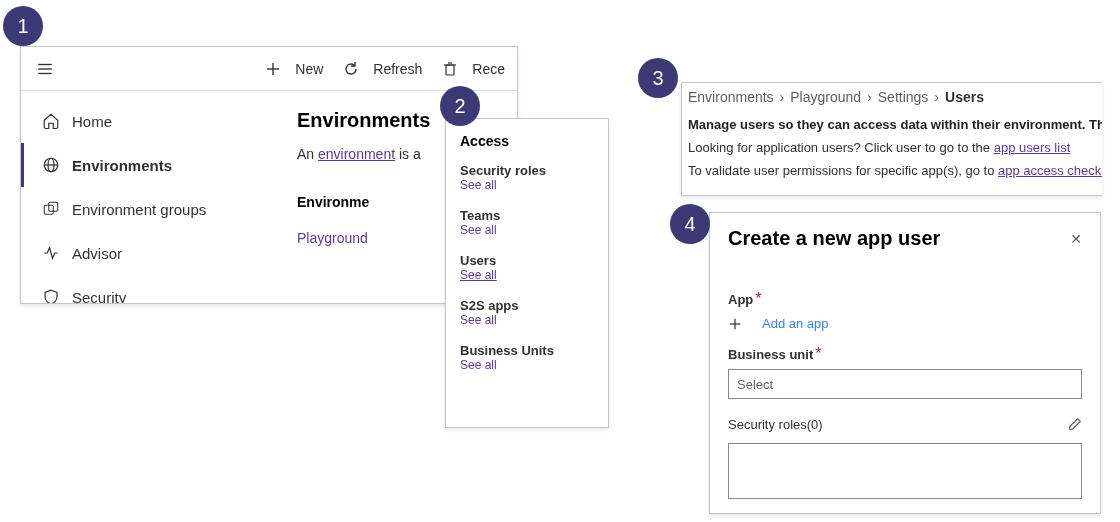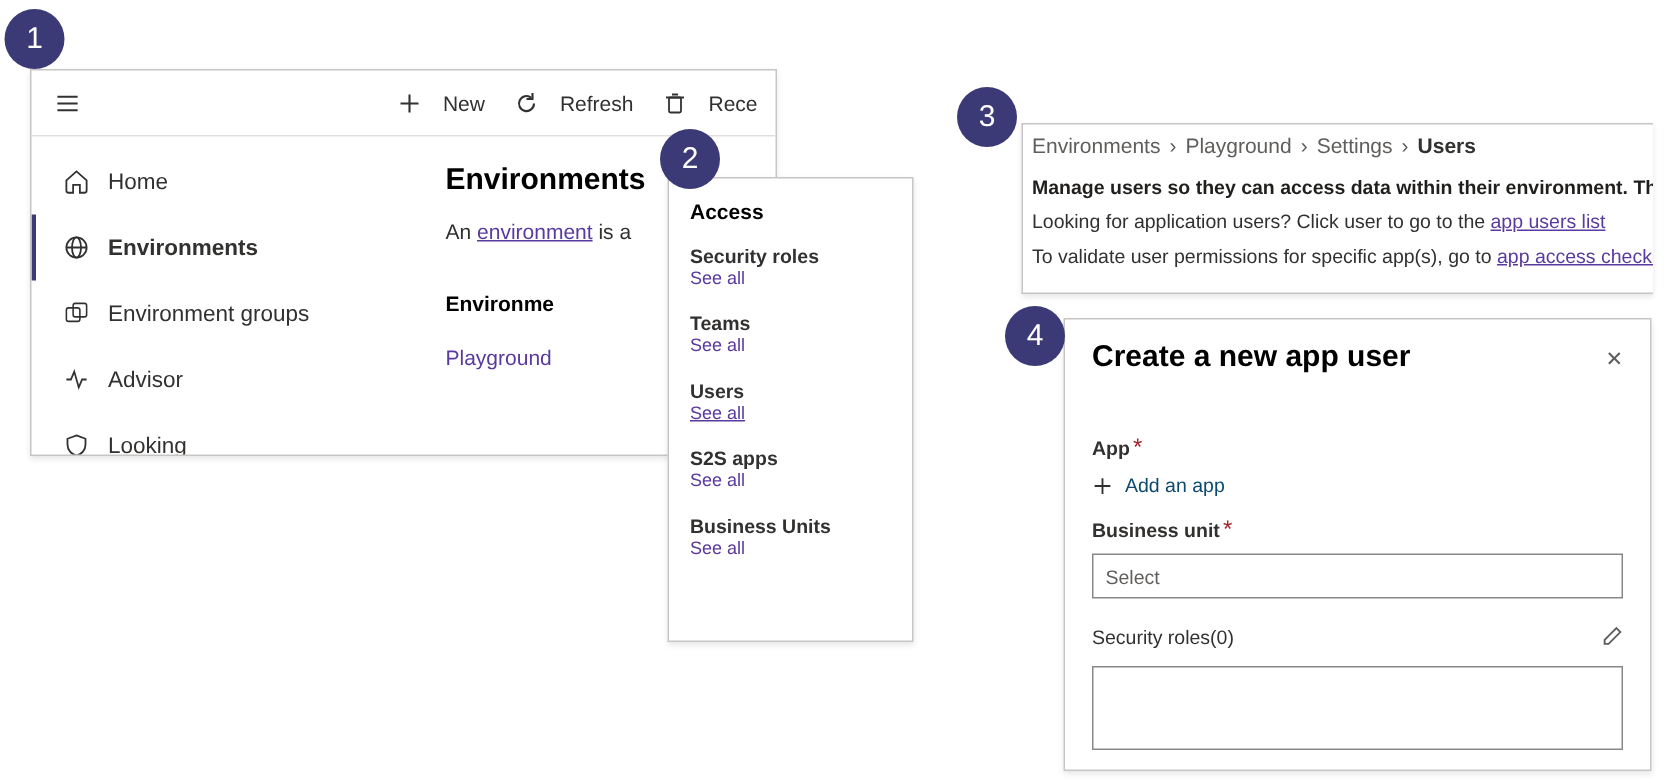--- a/index.html
+++ b/index.html
@@ -55,21 +55,21 @@
   #p3 .line { font-size: 13px; margin-top: 8px; color: #323130; }
   #p3 .line a { color: #5a3a9e; text-decoration: underline; }
 
   
   #p4 { left: 709px; top: 212px; width: 392px; height: 302px; padding: 14px 18px 0; }
   #p4 .head { display: flex; align-items: center; }
   #p4 .head h3 { margin: 0; font-size: 20px; font-weight: 700; flex: 1; }
   #p4 .close { cursor: pointer; color: #605e5c; font-size: 14px; }
   #p4 .label { font-size: 13px; font-weight: 600; color: #323130; }
   #p4 .req { color: #a4262c; margin-left: 2px; }
-  #p4 .addapp { display: flex; align-items: center; gap: 8px; font-size: 13px; color: #0c4a6e; margin: 8px 0 14px; cursor: pointer; }
+  #p4 .addapp { display: flex; align-items: center; gap: 20px; font-size: 13px; color: #3b82f6; margin: 8px 0 14px; cursor: pointer; }
   #p4 .addapp svg { width: 14px; height: 14px; }
   #p4 select, #p4 .fake-select {
     width: 100%; height: 30px; border: 1px solid #8a8886; font-size: 13px; color: #605e5c;
     padding: 0 8px; display: flex; align-items: center; background: #fff; margin-top: 6px;
   }
   #p4 .rolesrow { display: flex; align-items: flex-start; margin-top: 18px; }
   #p4 .rolesrow .label { flex: 1; font-weight: 400; }
   #p4 .pencil { cursor: pointer; }
   #p4 .pencil svg { width: 14px; height: 14px; }
   #p4 .rolebox { width: 100%; height: 56px; border: 1px solid #8a8886; margin-top: 8px; background: #fff; }
@@ -142,21 +142,21 @@
       <div class="navitem">
         <svg viewBox="0 0 24 24" fill="none" stroke="#323130" stroke-width="1.6">
             <polyline points="3 12 7 12 10 5 14 19 17 12 21 12"></polyline>
           </svg>
         <span>Advisor</span>
       </div>
       <div class="navitem">
         <svg viewBox="0 0 24 24" fill="none" stroke="#323130" stroke-width="1.6">
             <path d="M12 3l8 3v5c0 5-3.5 9-8 10-4.5-1-8-5-8-10V6z"></path>
           </svg>
-        <span>Looking</span>
+        <span>Security</span>
       </div>
     </div>
     <div class="content">
       <h2>Environments</h2>
       <div class="desc">
         <span>An </span><a href="#">environment</a><span> is a</span>
       </div>
       <div class="subhead">Environme</div>
       <div class="envname">Playground</div>
     </div>

